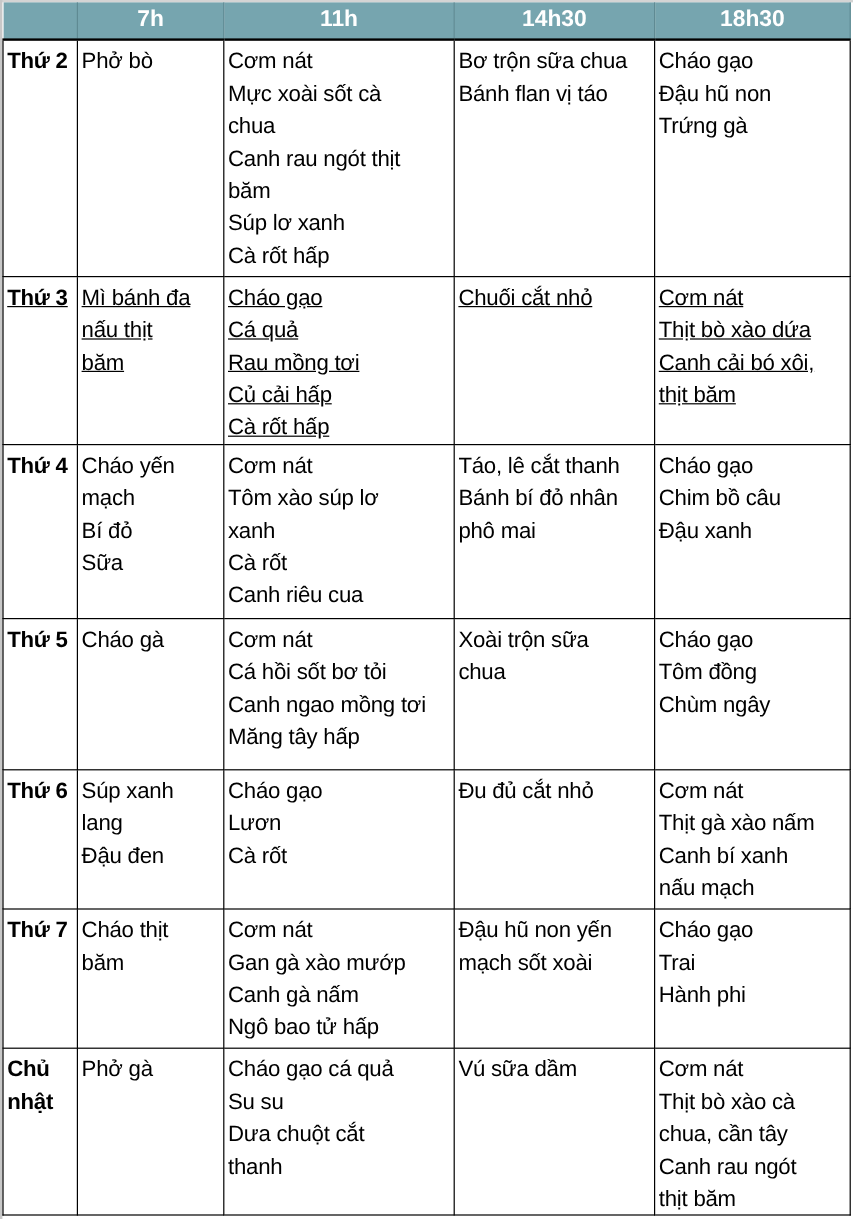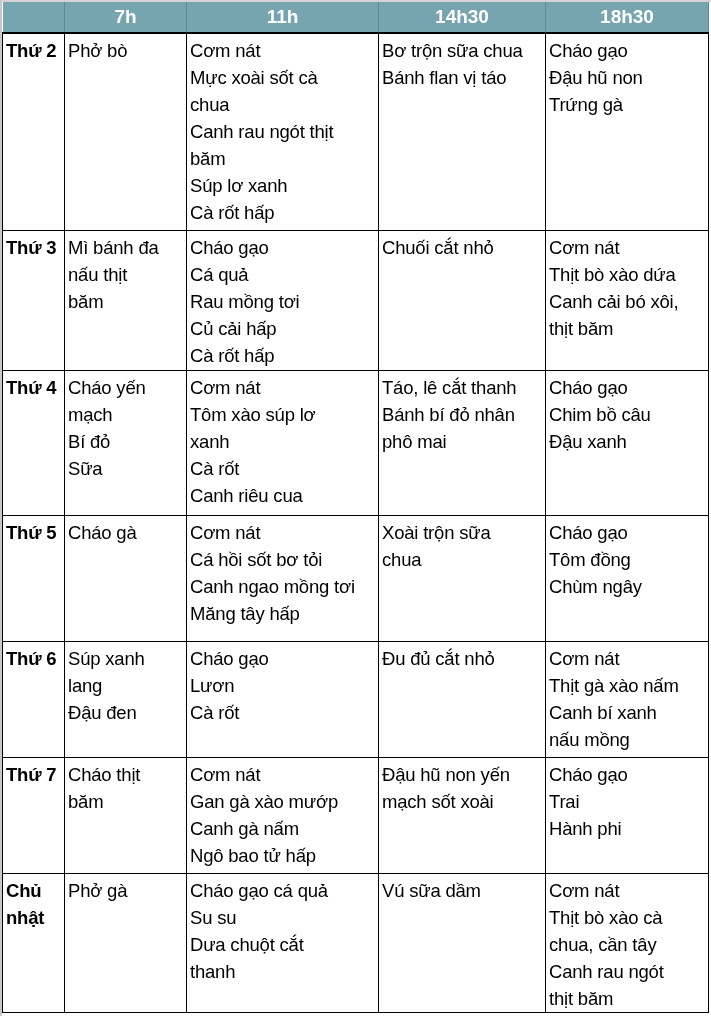--- a/index.html
+++ b/index.html
@@ -61,21 +61,21 @@
           <td>
             <span class="line">Bơ trộn sữa chua</span>
             <span class="line">Bánh flan vị táo</span>
           </td>
           <td>
             <span class="line">Cháo gạo</span>
             <span class="line">Đậu hũ non</span>
             <span class="line">Trứng gà</span>
           </td>
         </tr>
-        <tr style="height: 140px;">
+        <tr style="height: 140px; text-decoration: underline;">
           <td class="day"><span>Thứ 3</span></td>
           <td>
             <span class="line">Mì bánh đa</span>
             <span class="line">nấu thịt</span>
             <span class="line">băm</span>
           </td>
           <td>
             <span class="line">Cháo gạo</span>
             <span class="line">Cá quả</span>
             <span class="line">Rau mồng tơi</span>
@@ -151,21 +151,21 @@
             <span class="line">Lươn</span>
             <span class="line">Cà rốt</span>
           </td>
           <td>
             <span class="line">Đu đủ cắt nhỏ</span>
           </td>
           <td>
             <span class="line">Cơm nát</span>
             <span class="line">Thịt gà xào nấm</span>
             <span class="line">Canh bí xanh</span>
-            <span class="line">nấu mồng</span>
+            <span class="line">nấu mạch</span>
           </td>
         </tr>
         <tr style="height: 116px;">
           <td class="day"><span>Thứ 7</span></td>
           <td>
             <span class="line">Cháo thịt</span>
             <span class="line">băm</span>
           </td>
           <td>
             <span class="line">Cơm nát</span>

